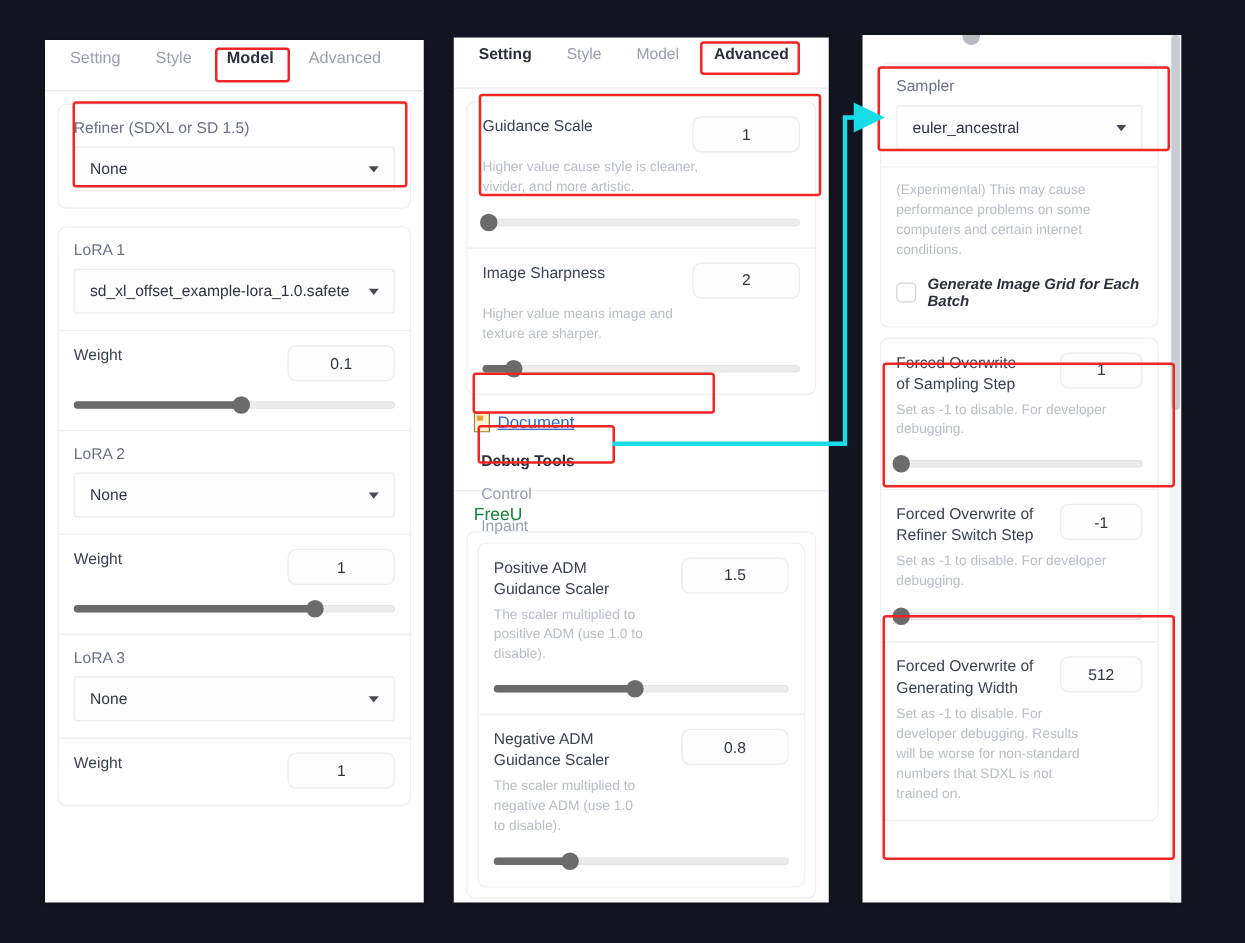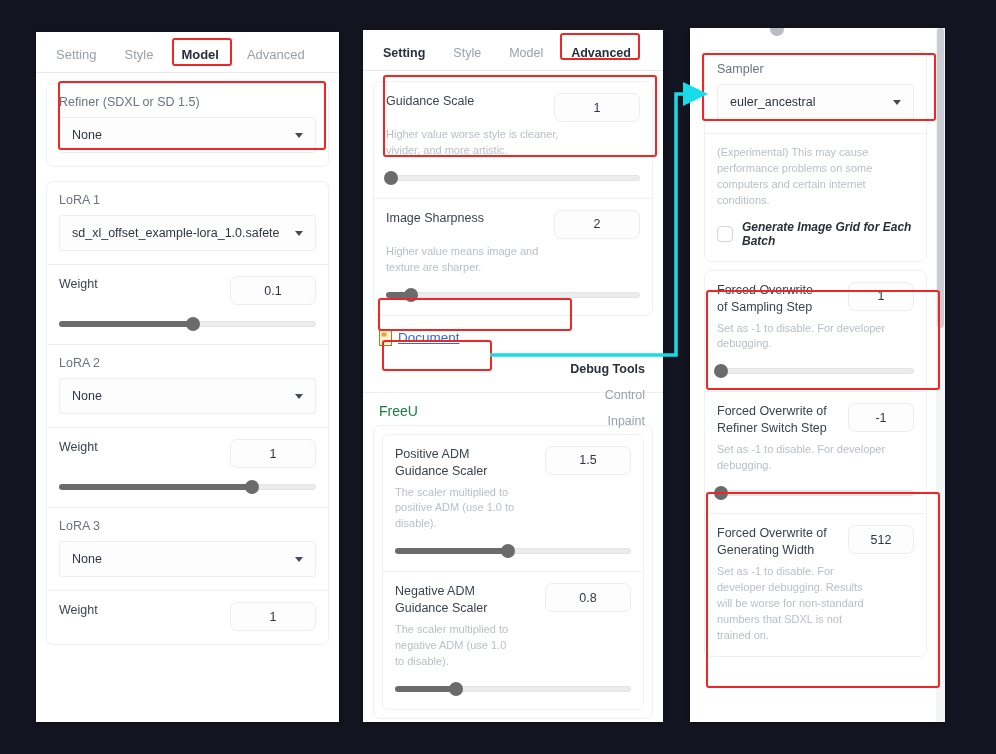--- a/index.html
+++ b/index.html
@@ -16,21 +16,21 @@
     position:absolute;background:#ffffff;overflow:hidden;
     box-shadow:0 1px 3px rgba(0,0,0,.35);
   }
   #panel-model{left:36px;top:32px;width:303px;height:690px;}
   #panel-advanced{left:363px;top:30px;width:300px;height:692px;}
   #panel-sampler{left:690px;top:28px;width:255px;height:694px;}
 
   .panel-inner{position:absolute;inset:0;}
 
   
-  .tabbar{display:flex;align-items:flex-end;gap:0;
+  .tabbar{display:flex;gap:0;
     border-bottom:1px solid #e7e9ef;height:40px;padding:0 6px;}
   .tab{
     font-size:13px;color:#9aa0ab;padding:6px 14px 10px 14px;
     white-space:nowrap;cursor:pointer;
   }
   .tab.active{color:#2a2f3a;font-weight:600;}
   .tab.small{font-size:12.5px;}
 
   
   .card{
@@ -208,21 +208,21 @@
         <div class="tab small">Model</div>
         <div class="tab active small">Advanced</div>
       </div>
 
       <div class="card">
         <div class="row">
           <div class="lv">
             <span class="t">Guidance Scale</span>
             <span class="numbox">1</span>
           </div>
-          <div class="desc" style="max-width:175px">Higher value worse style is cleaner, vivider, and more artistic.</div>
+          <div class="desc" style="max-width:175px">Higher value cause style is cleaner, vivider, and more artistic.</div>
           <div class="slider">
             <div class="track"></div>
             <div class="fill" style="width:2%"></div>
             <div class="knob" style="left:2%"></div>
           </div>
         </div>
         <div class="row">
           <div class="lv">
             <span class="t">Image Sharpness</span>
             <span class="numbox">2</span>

